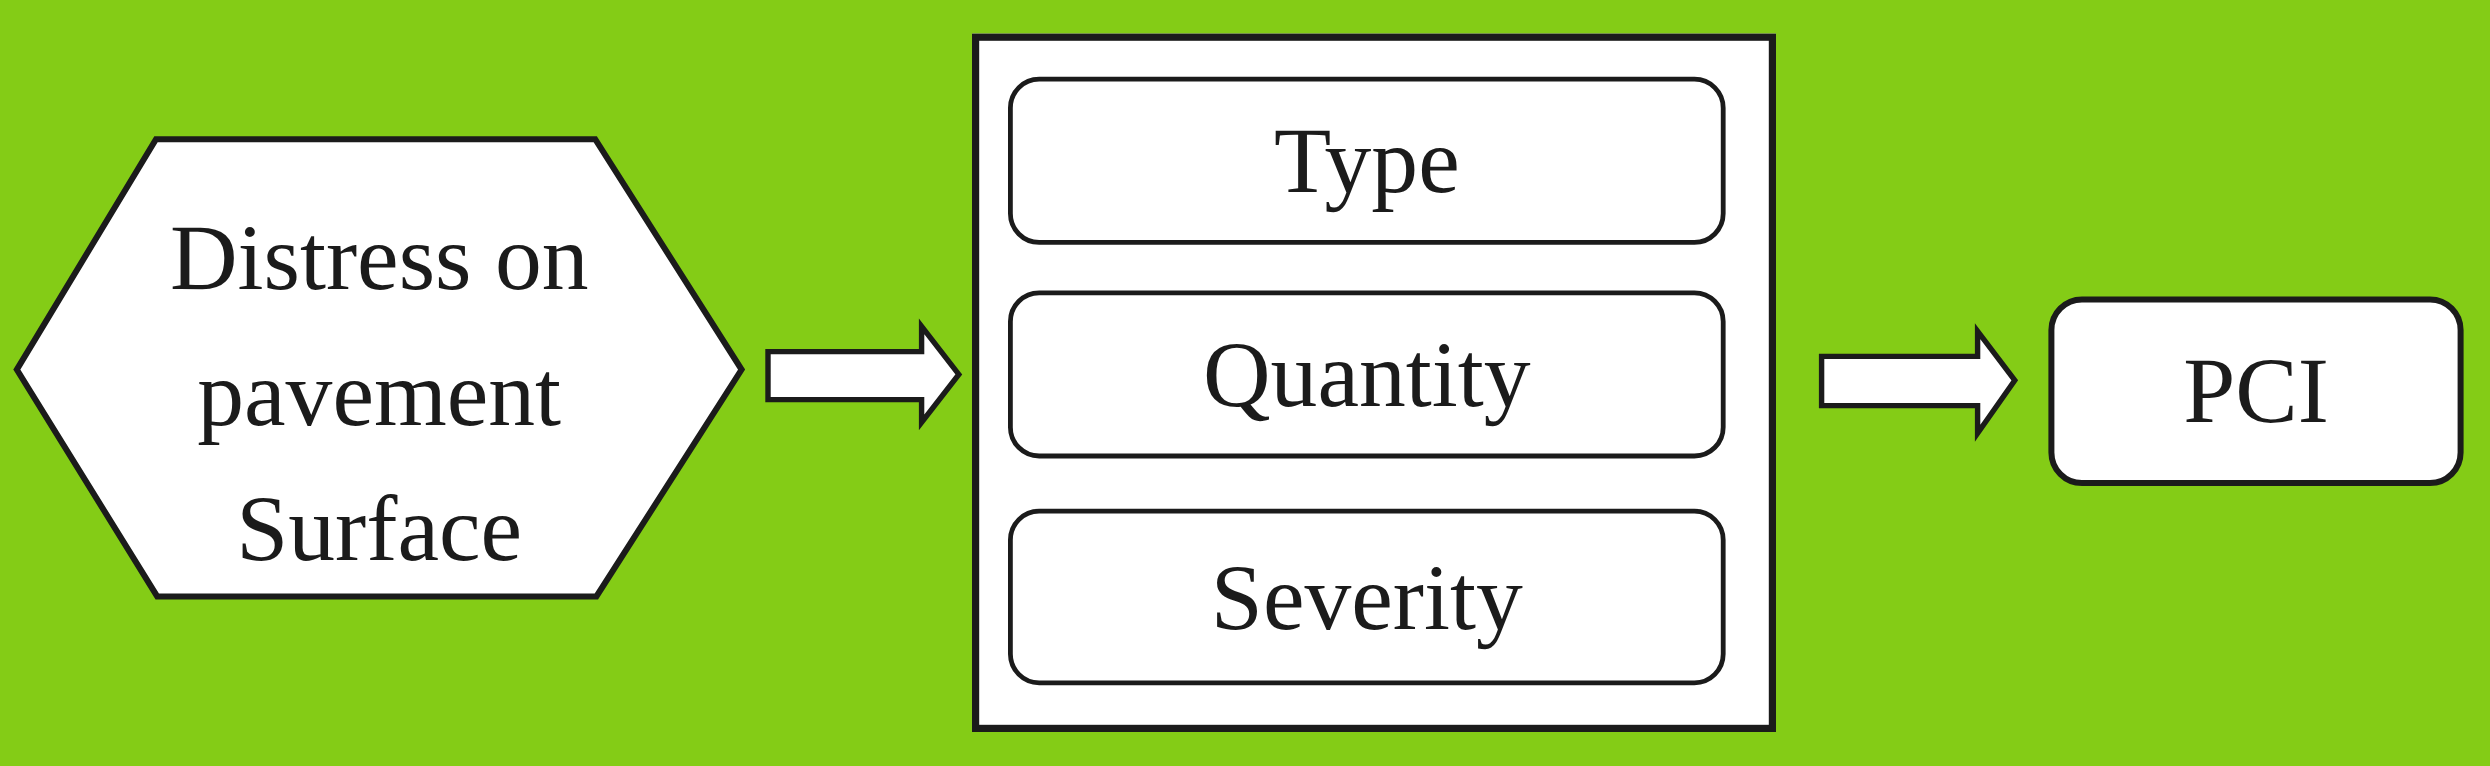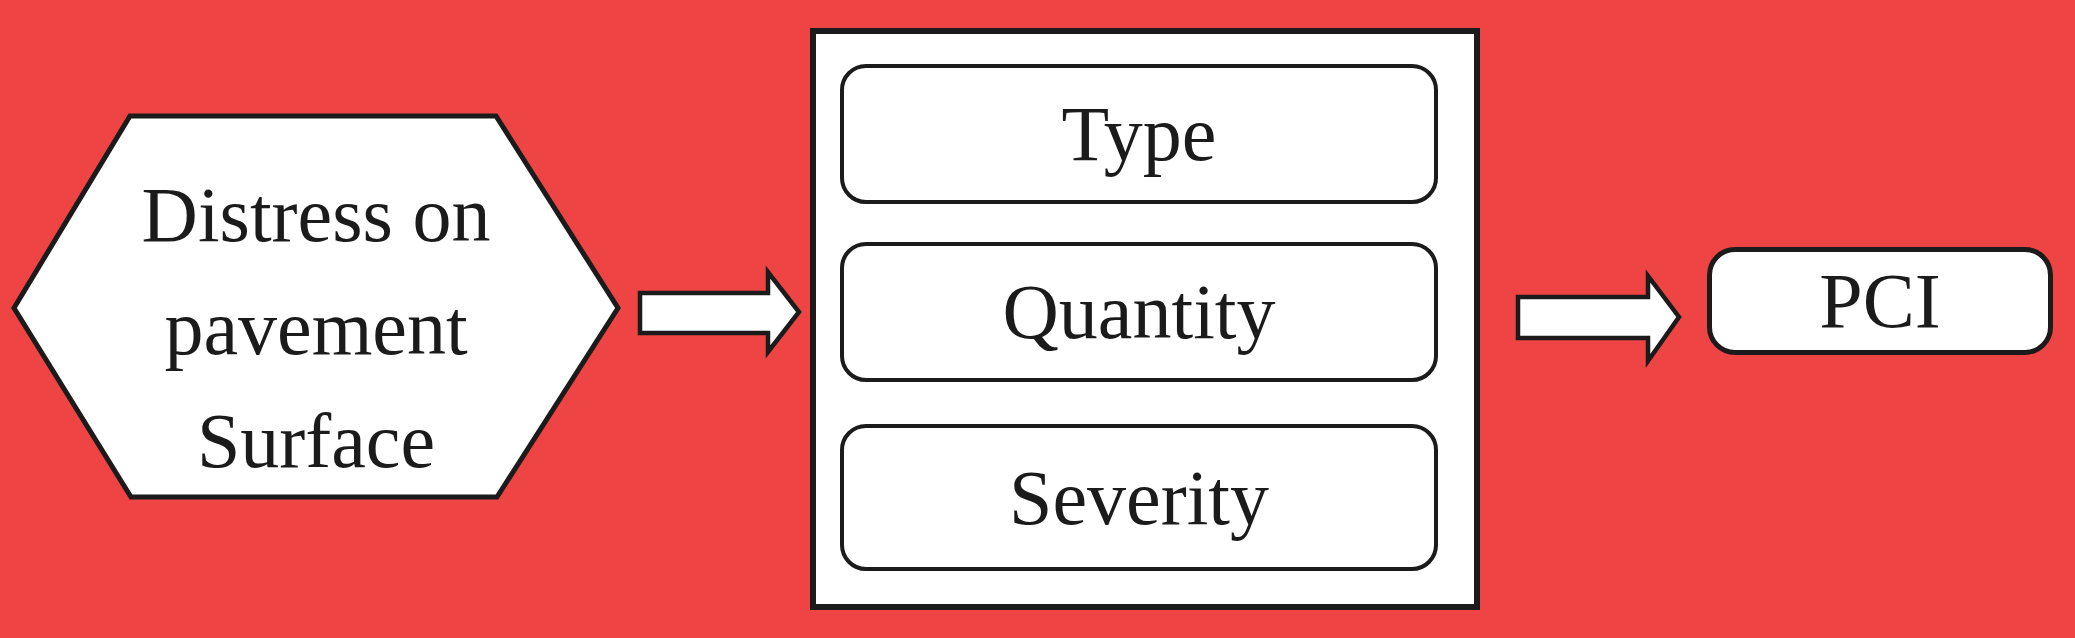--- a/index.html
+++ b/index.html
@@ -4,21 +4,21 @@
 <style>
   html, body {
     margin: 0;
     padding: 0;
     background: #ffffff;
   }
   .canvas {
     position: relative;
     width: 2075px;
     height: 638px;
-    background: #ef4444;
+    background: #84cc16;
     overflow: hidden;
     font-family: "Liberation Serif", "DejaVu Serif", serif;
     color: #1b1b1b;
   }
   .layer {
     position: absolute;
     left: 0;
     top: 0;
   }
   .shape {
@@ -69,21 +69,21 @@
     background: #ffffff;
   }
   .factor-type     { top: 64px; }
   .factor-quantity { top: 242px; }
   .factor-severity { top: 424px; height: 147px; }
   .result-box {
     position: absolute;
     left: 1707px;
     top: 247px;
     width: 346px;
-    height: 108px;
+    height: 158px;
     border: 5px solid #1b1b1b;
     border-radius: 28px;
     box-sizing: border-box;
     background: #ffffff;
   }
 </style>
 </head>
 <body>
 
 <div class="canvas">

